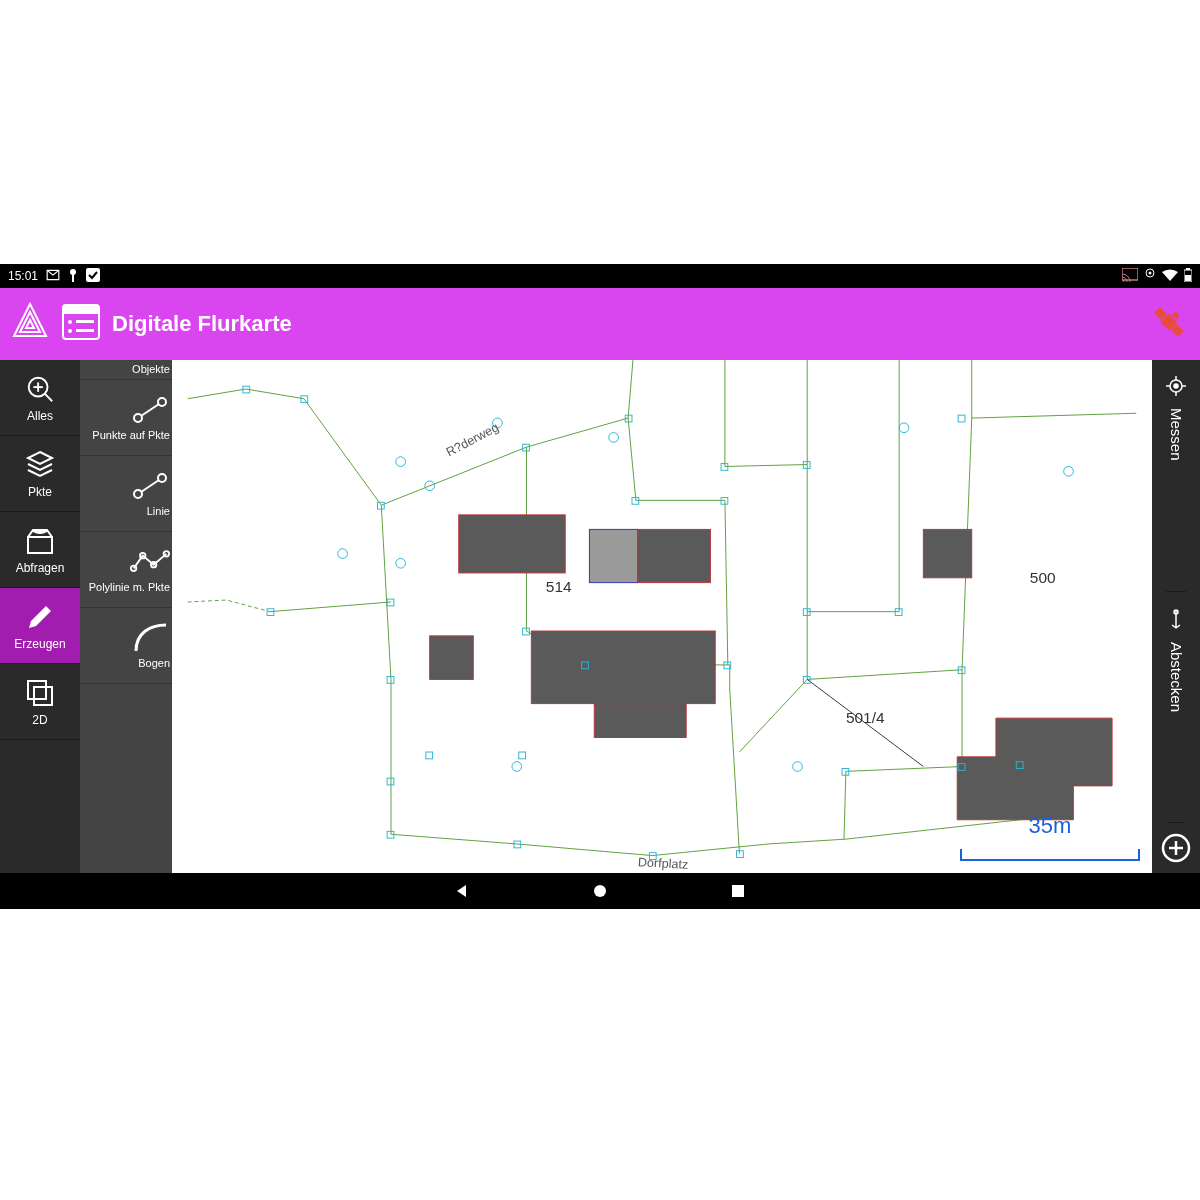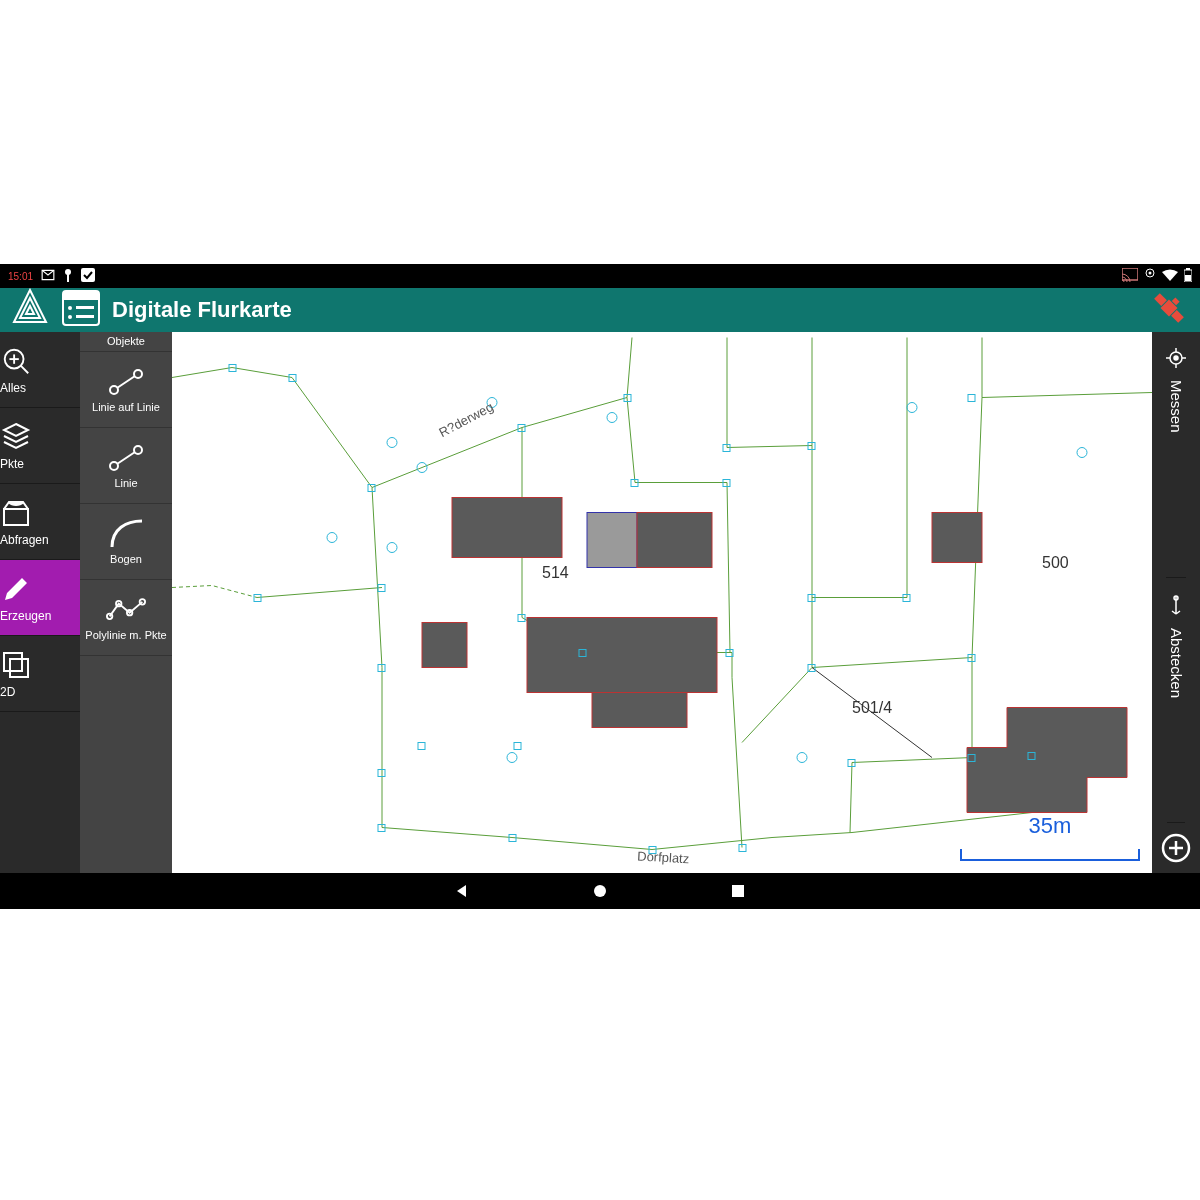--- a/index.html
+++ b/index.html
@@ -1,34 +1,34 @@
 <!DOCTYPE html>
 <html><head>
 <meta charset="utf-8">
 <style>
 *{margin:0;padding:0;box-sizing:border-box;font-family:Arial,sans-serif}
 body{background:#fff;width:1200px;height:1200px;display:flex;flex-direction:column}
 .pad-top{height:264px;background:#fff}
 .pad-bottom{flex:1;background:#fff}
 .device{height:645px;width:100%;background:#000;display:flex;flex-direction:column}
-.statusbar{height:24px;background:#000;color:#ef4444;display:flex;align-items:center;padding:0 8px;font-size:10px;justify-content:space-between}
+.statusbar{height:24px;background:#000;color:#ffffff;display:flex;align-items:center;padding:0 8px;font-size:12px;justify-content:space-between}
 .statusbar .left{display:flex;align-items:center;gap:8px}
 .statusbar .right{display:flex;align-items:center;gap:6px}
 .statusbar svg,.statusbar .glyph{color:#fff;fill:#fff}
-.header{height:44px;background:#0f766e;color:#fff;display:flex;align-items:center;padding:0 10px;gap:12px}
+.header{height:72px;background:#d946ef;color:#fff;display:flex;align-items:center;padding:0 10px;gap:12px}
 .header-title{font-size:22px;font-weight:600}
 .header-spacer{flex:1}
 .satellite-icon{color:#e74c3c}
 .content{flex:1;display:flex;background:#2a2a2a;min-height:0}
 .left-tools{width:80px;background:#2a2a2a;display:flex;flex-direction:column}
-.tool-item{height:76px;display:flex;flex-direction:column;align-items:flex-start;justify-content:center;gap:4px;color:#fff;font-size:12px;cursor:pointer;border-bottom:1px solid #1a1a1a}
+.tool-item{height:76px;display:flex;flex-direction:column;align-items:center;justify-content:center;gap:4px;color:#fff;font-size:12px;cursor:pointer;border-bottom:1px solid #1a1a1a}
 .tool-item.active{background:#a21caf}
 .tool-icon{height:32px;width:32px;display:flex;align-items:center;justify-content:center}
 .sub-tools{width:92px;background:#444;display:flex;flex-direction:column;overflow:hidden}
-.sub-item{height:76px;display:flex;flex-direction:column;align-items:center;justify-content:center;gap:2px;color:#fff;font-size:11px;cursor:pointer;border-bottom:1px solid #333;text-align:center;line-height:1.1;padding:0 2px}
+.sub-item{height:76px;display:flex;flex-direction:column;align-items:flex-end;justify-content:center;gap:2px;color:#fff;font-size:11px;cursor:pointer;border-bottom:1px solid #333;text-align:center;line-height:1.1;padding:0 2px}
 .sub-item .sub-icon{height:34px;width:40px;display:flex;align-items:center;justify-content:center}
 .map{flex:1;background:#fff;position:relative;overflow:hidden}
 .map svg{position:absolute;top:0;left:0;width:100%;height:100%}
 .parcel-label{font-size:16px;fill:#333;font-family:Arial}
 .street-label{font-size:13px;fill:#555}
 .scale-bar{position:absolute;bottom:12px;right:12px;display:flex;flex-direction:column;align-items:center}
 .scale-text{color:#1a5fdc;font-size:22px;font-weight:500;margin-bottom:10px}
 .scale-line{width:180px;height:12px;border-left:2px solid #1a5fdc;border-right:2px solid #1a5fdc;border-bottom:2px solid #1a5fdc}
 .right-tools{width:48px;background:#2a2a2a;display:flex;flex-direction:column;align-items:center;color:#fff}
 .right-tab{flex:1;display:flex;flex-direction:column;align-items:center;justify-content:flex-start;padding-top:16px;gap:8px;cursor:pointer;border-bottom:1px solid #1a1a1a}
@@ -171,51 +171,51 @@
           <span>Objekte</span>
         </div>
     <div class="sub-item">
       <span class="sub-icon">
             <svg width="40" height="32" viewBox="0 0 40 32" fill="none" stroke="#fff" stroke-width="2">
               <circle cx="8" cy="24" r="4"></circle>
               <circle cx="32" cy="8" r="4"></circle>
               <line x1="11" y1="22" x2="29" y2="10"></line>
             </svg>
           </span>
-      <span>Linie auf Linie</span>
+      <span>Punkte auf Pkte</span>
     </div>
     <div class="sub-item">
       <span class="sub-icon">
             <svg width="40" height="32" viewBox="0 0 40 32" fill="none" stroke="#fff" stroke-width="2">
               <circle cx="8" cy="24" r="4"></circle>
               <circle cx="32" cy="8" r="4"></circle>
               <line x1="11" y1="22" x2="29" y2="10"></line>
             </svg>
           </span>
       <span>Linie</span>
-    </div>
-    <div class="sub-item">
-      <span class="sub-icon">
-            <svg width="40" height="34" viewBox="0 0 40 34" fill="none" stroke="#fff" stroke-width="3">
-              <path d="M6 30C6 12 20 4 36 4"></path>
-            </svg>
-          </span>
-      <span>Bogen</span>
     </div>
     <div class="sub-item">
       <span class="sub-icon">
             <svg width="44" height="30" viewBox="0 0 44 30" fill="none" stroke="#fff" stroke-width="2">
               <polyline points="4,22 14,8 26,18 40,6"></polyline>
               <circle cx="4" cy="22" r="3"></circle>
               <circle cx="14" cy="8" r="3"></circle>
               <circle cx="26" cy="18" r="3"></circle>
               <circle cx="40" cy="6" r="3"></circle>
             </svg>
           </span>
       <span>Polylinie m. Pkte</span>
+    </div>
+    <div class="sub-item">
+      <span class="sub-icon">
+            <svg width="40" height="34" viewBox="0 0 40 34" fill="none" stroke="#fff" stroke-width="3">
+              <path d="M6 30C6 12 20 4 36 4"></path>
+            </svg>
+          </span>
+      <span>Bogen</span>
     </div>
   </div>
 
   <div class="map">
     <svg viewBox="0 0 980 530">
 
       <g stroke="#5a9e3a" stroke-width="1" fill="none">
         <path d="M0 40 L60 30 L120 40 L200 150 L210 330 L210 490 L340 500 L480 512 L600 500 L680 495 L860 475"></path>
         <path d="M0 250 L40 248 L85 260" stroke-dasharray="4 3"></path>
         <path d="M85 260 L210 250"></path>

